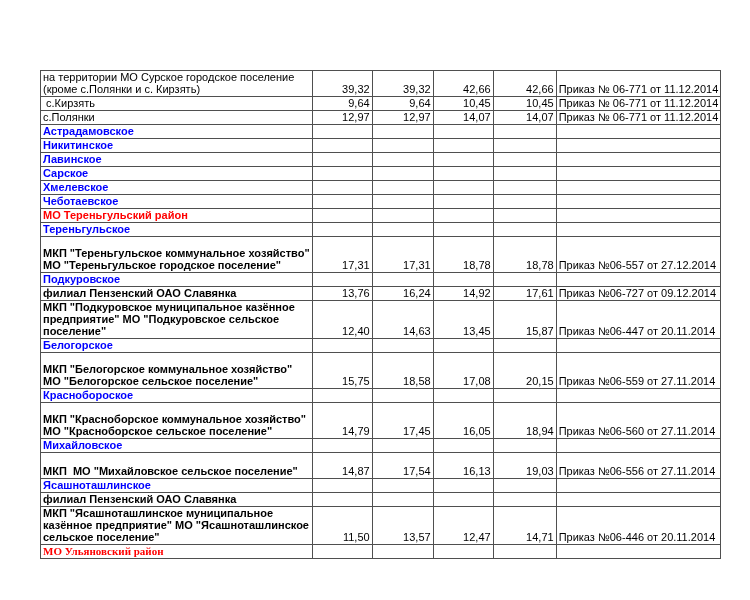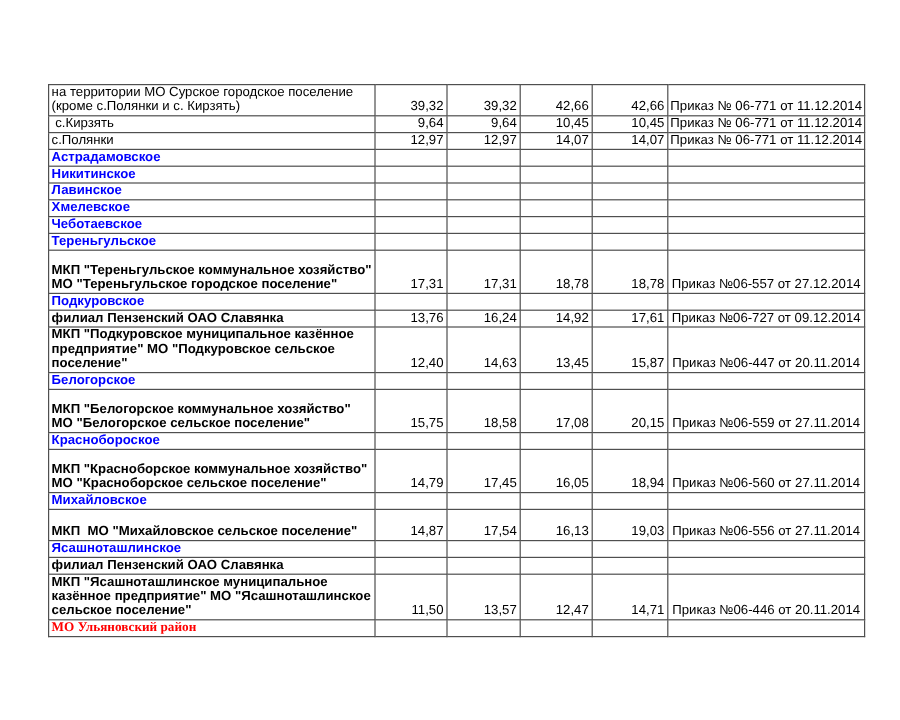--- a/index.html
+++ b/index.html
@@ -31,21 +31,21 @@
   td.c-name {
     white-space: pre;
     text-align: left;
   }
   td.c-num {
     text-align: right;
     padding-right: 3px;
     white-space: nowrap;
   }
   td.c-order {
-    text-align: center;
+    text-align: left;
     white-space: nowrap;
   }
   tr.r-bold td.c-name { font-weight: bold; }
   tr.r-section td.c-name { font-weight: bold; color: var(--section-blue, #0000ff); }
   tr.r-district td.c-name { font-weight: bold; color: var(--district-red, #ff0000); }
 </style>
 </head>
 <body>
 
 <div class="sheet">
@@ -101,30 +101,46 @@
           <td class="c-order"></td>
         </tr>
         <tr class="r-section" style="height: 13px;">
           <td class="c-name">Лавинское</td>
           <td class="c-num"></td>
           <td class="c-num"></td>
           <td class="c-num"></td>
           <td class="c-num"></td>
           <td class="c-order"></td>
         </tr>
+        <tr class="r-section" style="height: 13px;">
+          <td class="c-name">Сарское</td>
+          <td class="c-num"></td>
+          <td class="c-num"></td>
+          <td class="c-num"></td>
+          <td class="c-num"></td>
+          <td class="c-order"></td>
+        </tr>
         <tr class="r-section" style="height: 13px; margin-top: 15px;">
           <td class="c-name">Хмелевское</td>
           <td class="c-num"></td>
           <td class="c-num"></td>
           <td class="c-num"></td>
           <td class="c-num"></td>
           <td class="c-order"></td>
         </tr>
         <tr class="r-section" style="height: 13px;">
           <td class="c-name">Чеботаевское</td>
+          <td class="c-num"></td>
+          <td class="c-num"></td>
+          <td class="c-num"></td>
+          <td class="c-num"></td>
+          <td class="c-order"></td>
+        </tr>
+        <tr class="r-district" style="height: 13px;">
+          <td class="c-name">МО Тереньгульский район</td>
           <td class="c-num"></td>
           <td class="c-num"></td>
           <td class="c-num"></td>
           <td class="c-num"></td>
           <td class="c-order"></td>
         </tr>
         <tr class="r-section" style="height: 13px;">
           <td class="c-name">Тереньгульское</td>
           <td class="c-num"></td>
           <td class="c-num"></td>

